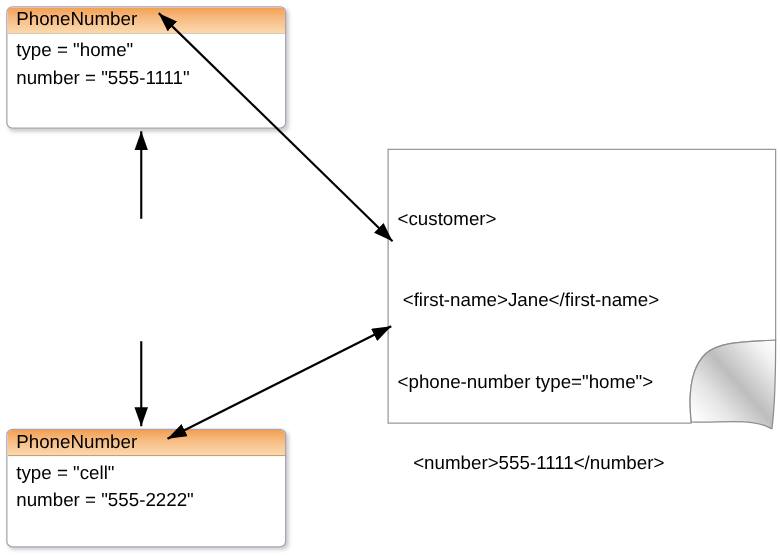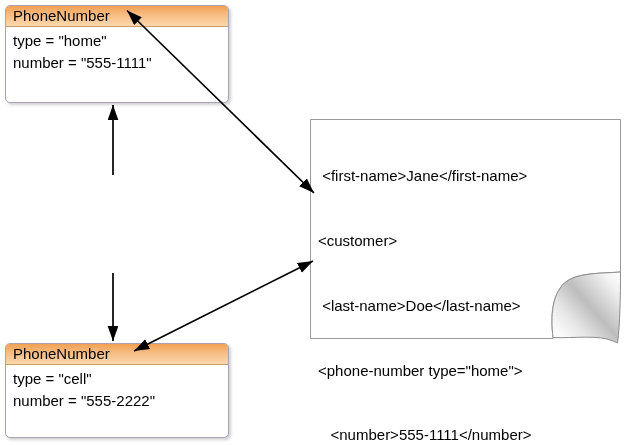--- a/index.html
+++ b/index.html
@@ -69,23 +69,22 @@
 
     <div class="class-box" style="left:5px;top:343px;height:93px;">
       <div class="box-header">PhoneNumber</div>
       <div class="box-body">
         <div class="field">type = "cell"</div>
         <div class="field">number = "555-2222"</div>
       </div>
     </div>
 
     <div id="xml-text">
+      <div>&lt;customer&gt;</div>
       <div> &lt;first-name&gt;Jane&lt;/first-name&gt;</div>
-      <div>&lt;customer&gt;</div>
-      <div> &lt;last-name&gt;Doe&lt;/last-name&gt;</div>
       <div>&lt;phone-number type="home"&gt;</div>
       <div>   &lt;number&gt;555-1111&lt;/number&gt;</div>
       
       
       
       
       
     </div>
 
   </div>

